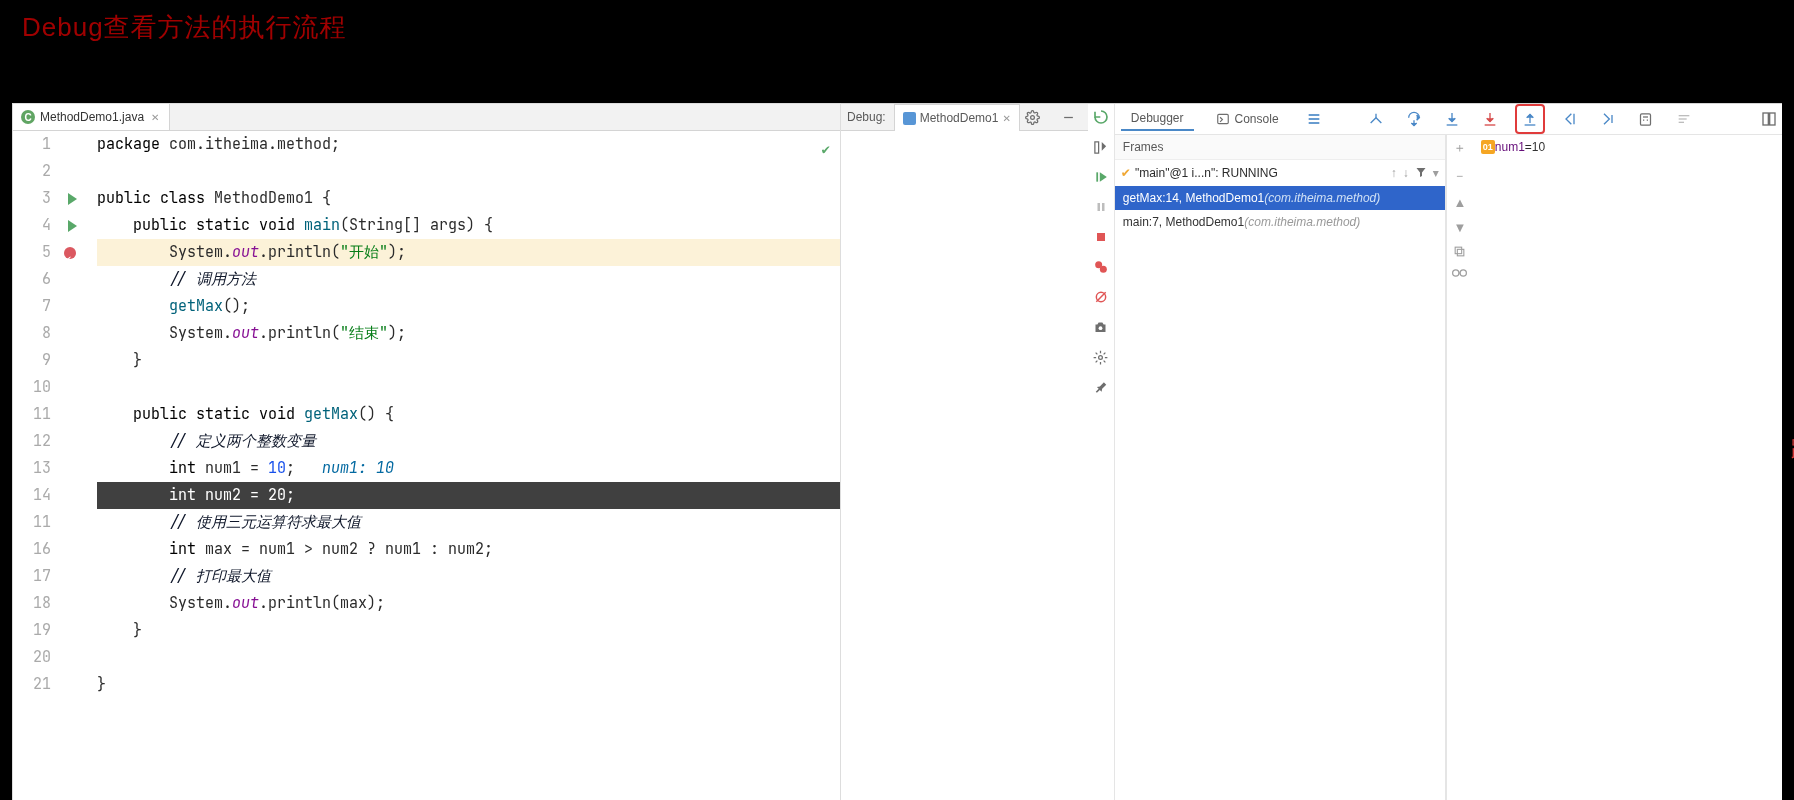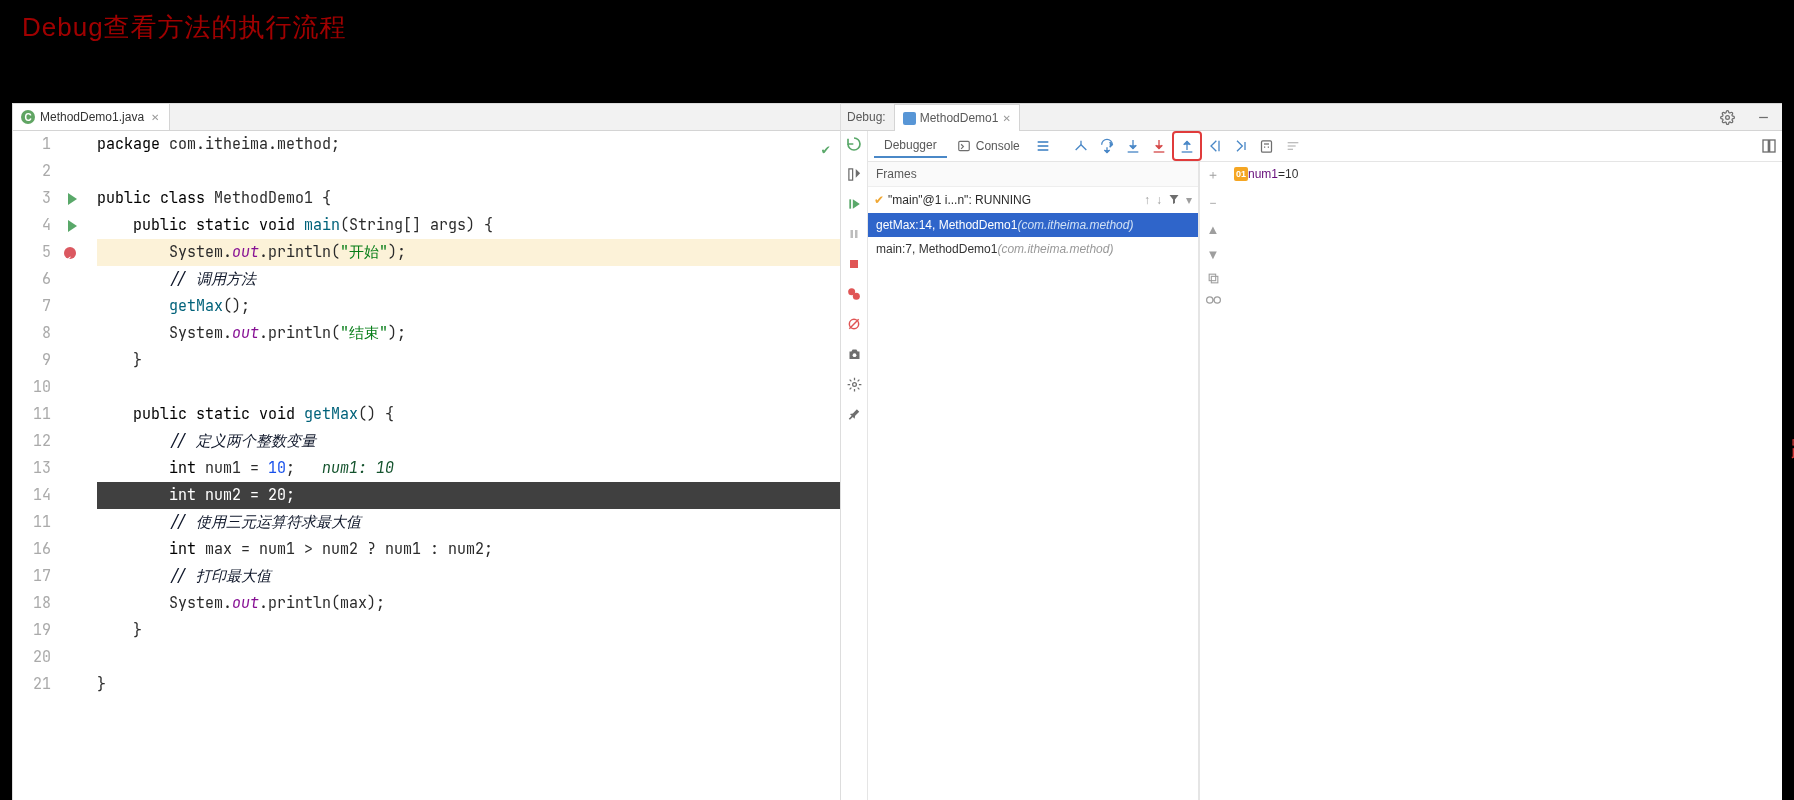--- a/index.html
+++ b/index.html
@@ -23,33 +23,33 @@
 .code .row{height:27px;position:relative}
 .code .row.caret-line{background:#fcf2d8}
 .code .row.exec-line{background:#404040;color:#fff}
 .code .row.exec-line .kw,.code .row.exec-line .num-lit{color:#fff}
 .kw{color:#000000}
 .str{color:#067d17}
 .com-cn{color:#0f172a;font-style:italic}
 .fn{color:#00627a}
 .fld{color:#871094;font-style:italic}
 .num-lit{color:#1750eb}
-.hint{color:#14532d;font-style:italic}
+.hint{color:#0369a1;font-style:italic}
 .ok-check{position:absolute;right:10px;top:5px;color:#59a869;font-size:14px}
-.debug-pane{flex:1;display:flex;flex-direction:column;background:#fff;border-top:1px solid #d4d4d4;position:relative}
+.debug-pane{flex:1;display:flex;flex-direction:row;background:#fff;border-top:1px solid #d4d4d4;position:relative}
 .dbg-hdr{display:flex;align-items:center;height:26px;border-bottom:1px solid #d4d4d4;background:#f2f2f2;padding:0 6px;font-size:12px;color:#595959}
 .dbg-tab{display:flex;align-items:center;gap:4px;height:26px;padding:0 8px;background:#fff;border:1px solid #d4d4d4;border-bottom:none;margin-bottom:-1px}
 .dbg-tab .app-icon{width:13px;height:13px;background:#5896d6;border-radius:2px;position:relative}
 .dbg-tab .close{color:#999;font-size:10px}
 .hdr-right{margin-left:auto;display:flex;gap:10px;color:#6e6e6e}
 .hdr-right svg{cursor:pointer}
 .dbg-left-tools{width:26px;display:flex;flex-direction:column;align-items:center;padding-top:4px;gap:12px;border-right:1px solid #e5e5e5}
 .dbg-body{display:flex;flex:1}
 .dbg-main{flex:1;display:flex;flex-direction:column}
-.inner-tabs{display:flex;align-items:center;height:30px;padding-left:6px;gap:0}
+.inner-tabs{display:flex;align-items:center;height:30px;padding-left:6px;gap:12px}
 .inner-tab{padding:4px 10px;font-size:12px;color:#595959;display:flex;align-items:center;gap:5px;cursor:pointer}
 .inner-tab.active{border-bottom:2px solid #4a88c7}
 .tb-btn{width:26px;height:26px;display:flex;align-items:center;justify-content:center;cursor:pointer;color:#6e6e6e;border-radius:3px}
 .step-highlight{border:2px solid #e03b3b;border-radius:4px}
 .frames-vars{display:flex;flex:1;border-top:1px solid #e5e5e5}
 .frames{width:330px;border-right:1px solid #e5e5e5;display:flex;flex-direction:column}
 .panel-hdr{height:24px;display:flex;align-items:center;padding:0 8px;font-size:12px;color:#595959;border-bottom:1px solid #eee;background:#fafafa}
 .thread-row{display:flex;align-items:center;height:26px;padding:0 6px;font-size:12px;gap:4px}
 .thread-row .chk{color:#f0a732}
 .frame-row{height:24px;display:flex;align-items:center;padding:0 8px;font-size:12px;color:#333;white-space:nowrap;overflow:hidden}

